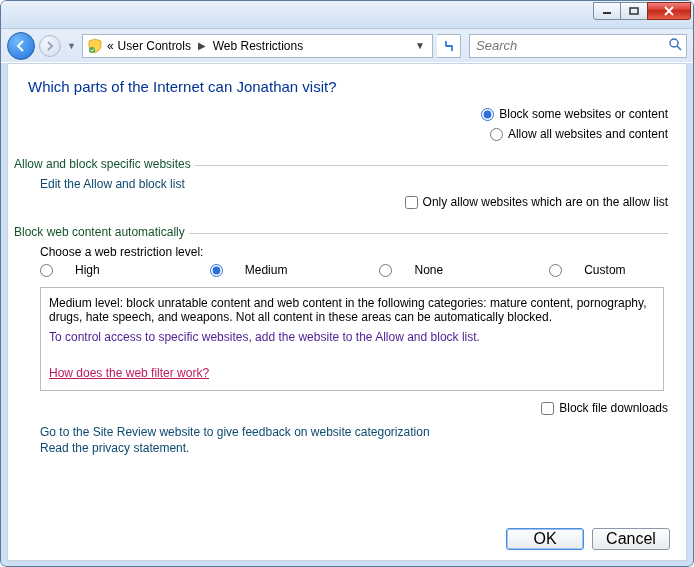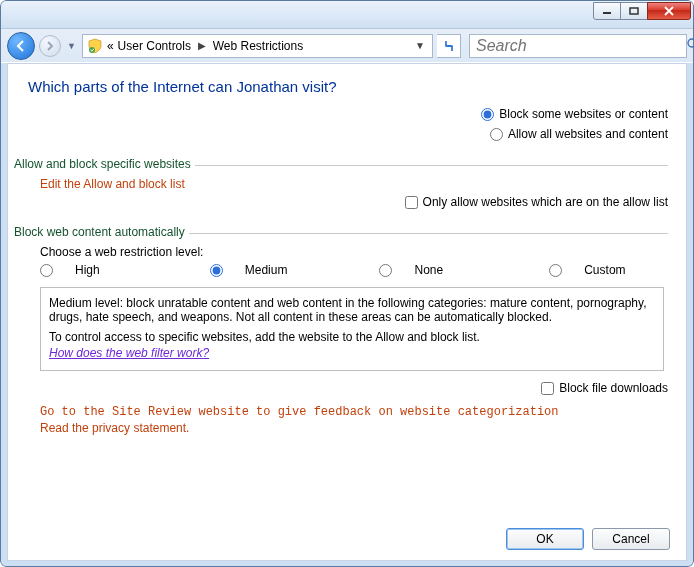--- a/index.html
+++ b/index.html
@@ -108,21 +108,21 @@
     width: 218px; height: 24px;
     background:#fff;
     border:1px solid #a8b8cc;
     margin-left: 4px;
     display:flex; align-items:center;
     padding: 0 4px;
     color:#777;
     font-style: italic;
   }
   .search input {
-    border:none; outline:none; flex:1; font-size:16px; font-style:italic; color:#666;
+    border:none; outline:none; flex:1; font-size:13px; font-style:italic; color:#666;
   }
   .search .mag { color:#1f6cd6; font-size:13px; }
 
   
   .content {
     background: #fff;
     margin: 0 6px 6px 6px;
     height: calc(567px - 28px - 34px - 7px);
     border: 1px solid #c7d3e2;
     padding: 14px 18px 10px 6px;
@@ -146,54 +146,54 @@
     width:13px;height:13px; margin:0; accent-color:#2c6fd9;
   }
 
   .section-label {
     margin: 12px 0 0 0;
     display:flex; align-items:center; gap:4px;
     color:#14532d;
   }
   .section-label .rule { flex:1; height:1px; background:#c9c9c9; margin-top:2px; }
 
-  .link { color:#c2410c; cursor:pointer; }
+  .link { color:#0c4a6e; cursor:pointer; }
   .indent { margin-left: 26px; }
 
   .level-row {
     display:flex;
     margin: 4px 0 6px 26px;
   }
   .level-opt {
     display:flex; align-items:center; gap:22px;
     flex:1;
   }
 
   .level-desc-box {
     border: 1px solid #bdbdbd;
     background:#fff;
     margin: 4px 4px 8px 26px;
     padding: 8px 8px 10px 8px;
     font-size: 12px;
     color:#000;
   }
-  .level-desc-box .link2 { color:#000000; display:block; margin-top:6px; }
-  .level-desc-box .link3 { color:#6d28d9; text-decoration:underline; display:inline-block; margin-top:2px;font-style:italic; }
+  .level-desc-box .link2 { color:#4c1d95; display:block; margin-top:6px; }
+  .level-desc-box .link3 { color:#be185d; text-decoration:underline; display:inline-block; margin-top:22px; }
 
   .footer-row {
     position:absolute;
     bottom: 10px; right: 16px;
     display:flex; gap:8px;
   }
   .btn {
     min-width: 78px; height: 22px;
     border:1px solid #8a98aa;
     border-radius: 3px;
     background: linear-gradient(to bottom,#fdfdfe,#e8ecef);
-    font-size:12px;
+    font-size:16px;
     padding: 0 12px;
     cursor:pointer;
   }
   .btn.primary {
     border-color: #4b8ddc;
     box-shadow: 0 0 0 1px #9cc5f0 inset;
   }
 </style>
 </head>
 <body>
@@ -319,21 +319,21 @@
       <span>Medium level:  block unratable content and web content in the following categories:  mature content, pornography, drugs, hate speech, and weapons.  Not all content in these areas can be automatically blocked.</span>
       <span class="link2">To control access to specific websites, add the website to the Allow and block list.</span>
       <span class="link3">How does the web filter work?</span>
     </div>
 
     <label class="check-row" style="margin-left:26px;">
       <input type="checkbox" style="">
       <span>Block file downloads</span>
     </label>
 
-    <div class="indent" style="margin-top:6px;font-family:Liberation Mono, monospace;">
+    <div class="indent" style="margin-top:6px;">
       <span class="link">Go to the Site Review website to give feedback on website categorization</span>
     </div>
     <div class="indent" style="margin-top:2px;">
       <span class="link">Read the privacy statement.</span>
     </div>
 
     <div class="footer-row">
       <button class="btn primary">OK</button>
       <button class="btn">Cancel</button>
     </div>

